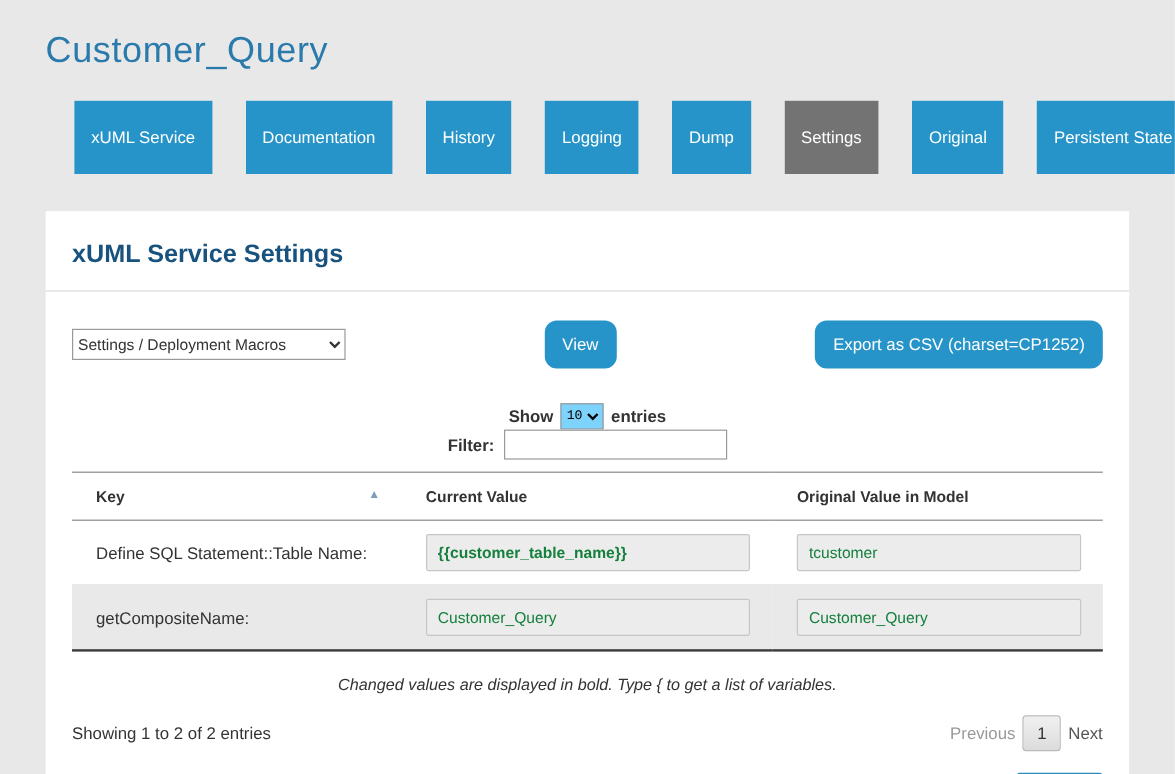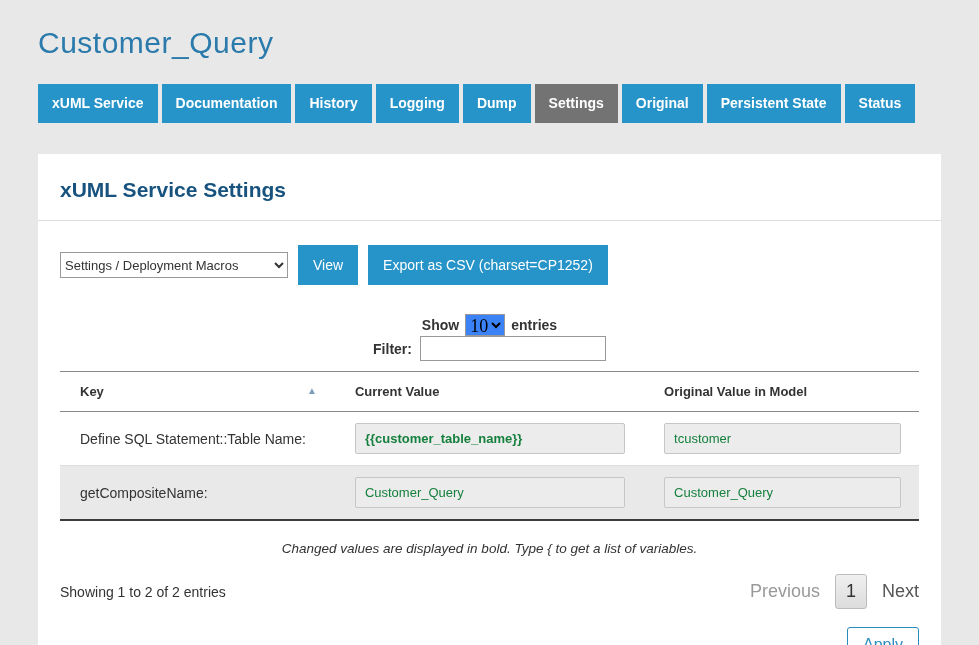--- a/index.html
+++ b/index.html
@@ -18,84 +18,85 @@
     margin-bottom: 24px;
     letter-spacing: 0.5px;
   }
 
   
   .tabs { display: flex; gap: 4px; margin-bottom: 31px; }
   .tab {
     background: #2694c8;
     color: #fff;
     font-size: 14px;
-    font-weight: 700;
+    font-weight: 400;
     line-height: 37px;
-    padding: 1px 14px;
+    padding: 12px 14px;
     cursor: pointer;
     white-space: nowrap;
+    margin-left: 24px;
   }
   .tab.active { background: #737373; }
 
   
   .panel { background: #fff; }
   .panel-heading-wrap {
     padding: 24px 22px 18px 22px;
     border-bottom: 1px solid #ddd;
   }
   .panel-heading-wrap h2 {
     font-size: 21px;
     font-weight: 700;
     color: #17537e;
   }
   .panel-body { padding: 0 22px 22px 22px; }
 
   
   .toolbar {
     display: flex;
-    justify-content: flex-start;
+    justify-content: space-between;
     align-items: center;
     gap: 10px;
     margin-top: 24px;
   }
   .macro-select {
     width: 228px;
     height: 26px;
     font-family: "Liberation Sans", sans-serif;
     font-size: 13px;
     color: #333;
     border: 1px solid #999;
     background: #fff;
   }
   .btn {
     background: #2694c8;
     color: #fff;
     border: none;
     font-family: "Liberation Sans", sans-serif;
     font-size: 14px;
     padding: 12px 15px;
-    border-radius: 0;
+    border-radius: 10px;
     cursor: pointer;
   }
 
   
   .table-controls {
     display: flex;
     justify-content: space-between;
     align-items: center;
     margin-top: 29px;
     flex-direction: column;
   }
   .show-entries { font-size: 14px; font-weight: 700; display: flex; align-items: center; gap: 6px; }
   .show-entries select {
-    font-family: Liberation Serif, serif;
-    font-size: 18px;
+    font-family: Liberation Mono, monospace;
+    font-size: 11px;
     height: 22px;
     border: 1px solid #999;
-    background: #3b82f6;
+    background: #7dd3fc;
   }
   .filter { display: flex; align-items: center; gap: 8px; font-size: 14px; font-weight: 700; }
   .filter input {
     width: 186px;
     height: 25px;
     border: 1px solid #999;
     background: #fff;
     padding: 0 6px;
     font-family: "Liberation Sans", sans-serif;
     font-size: 13px;
@@ -158,21 +159,21 @@
   }
 
   
   .footer-row {
     display: flex;
     justify-content: space-between;
     align-items: center;
     margin-top: 18px;
   }
   .summary { font-size: 14px; color: #333; }
-  .pagination { display: flex; align-items: center; gap: 15px; font-size: 18px; }
+  .pagination { display: flex; align-items: center; gap: 6px; font-size: 14px; }
   .page-prev { color: #999; cursor: default; }
   .page-next { color: #555; cursor: pointer; }
   .page-btn {
     display: inline-block;
     min-width: 32px;
     text-align: center;
     padding: 6px 0;
     background: linear-gradient(#f0f0f0, #dcdcdc);
     border: 1px solid #bbb;
     border-radius: 3px;

